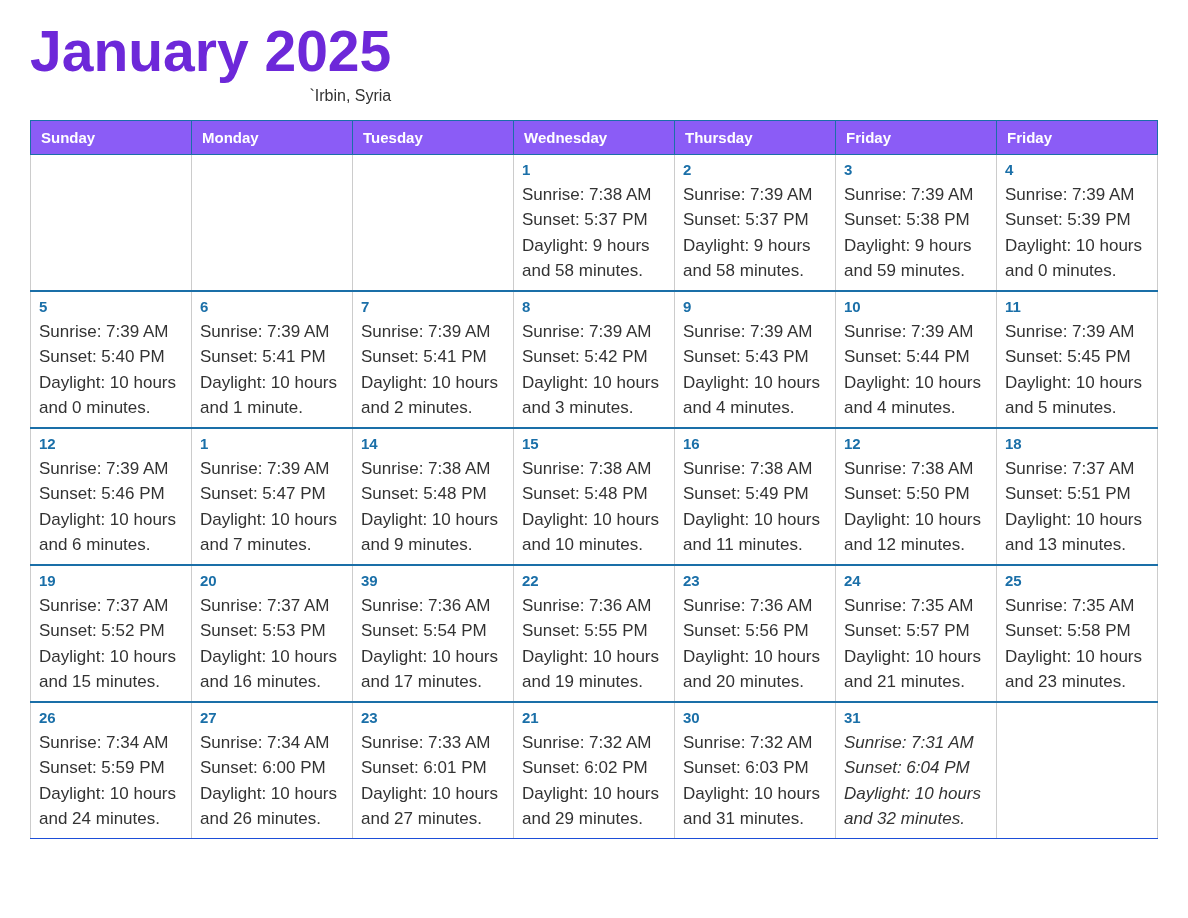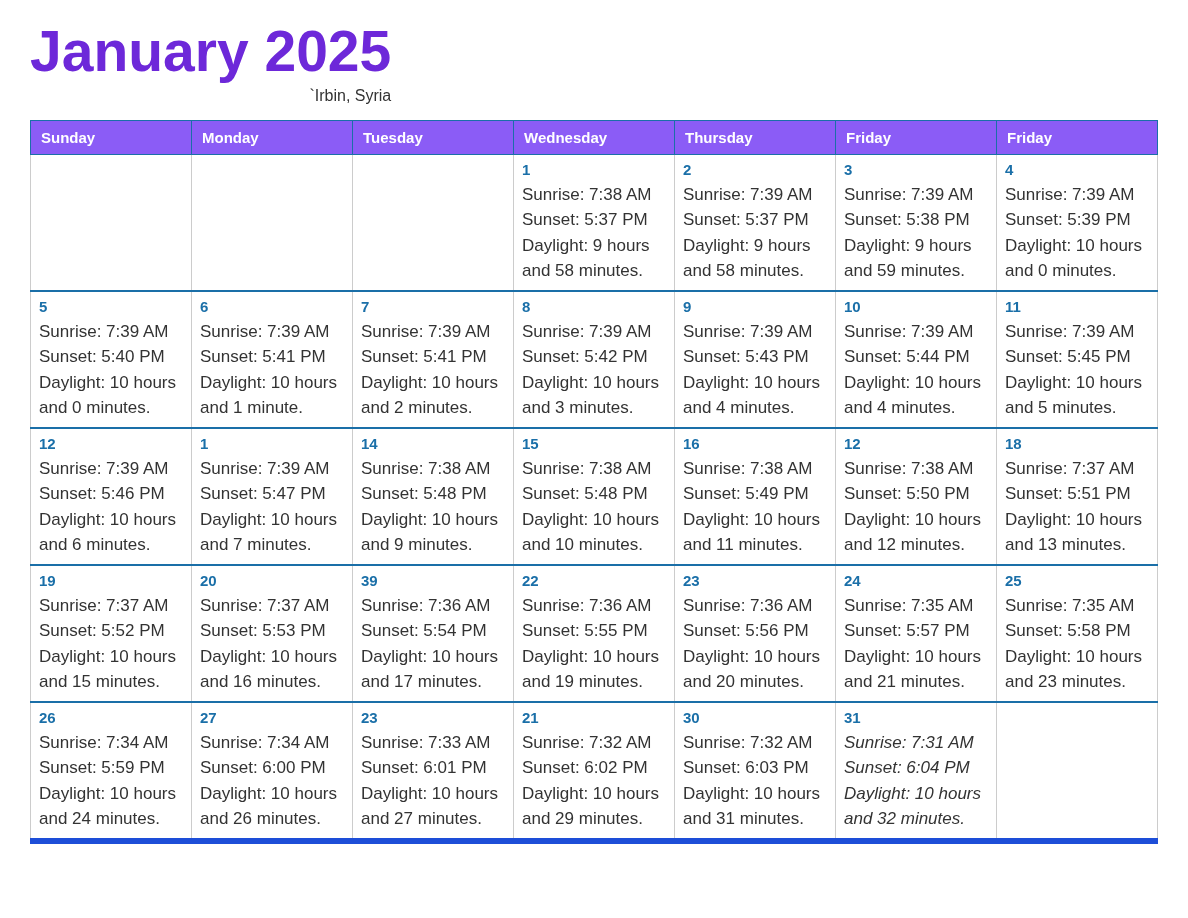--- a/index.html
+++ b/index.html
@@ -100,21 +100,21 @@
       color: #333;
       line-height: 1.5;
     }
     .empty-cell {
       background: #fff;
     }
     .calendar tbody tr td {
       border-bottom: 2px solid #1a6fa8;
     }
     .calendar tbody tr:last-child td {
-      border-bottom: 6px solid #1d4ed8;
+      border-bottom: 1px solid #1d4ed8;
     }
   </style>
 </head>
 <body>
 
 <div class="header">
   <div class="title-block">
     <div class="month-title">January 2025</div>
     <div class="location">`Irbin, Syria</div>
   </div>

